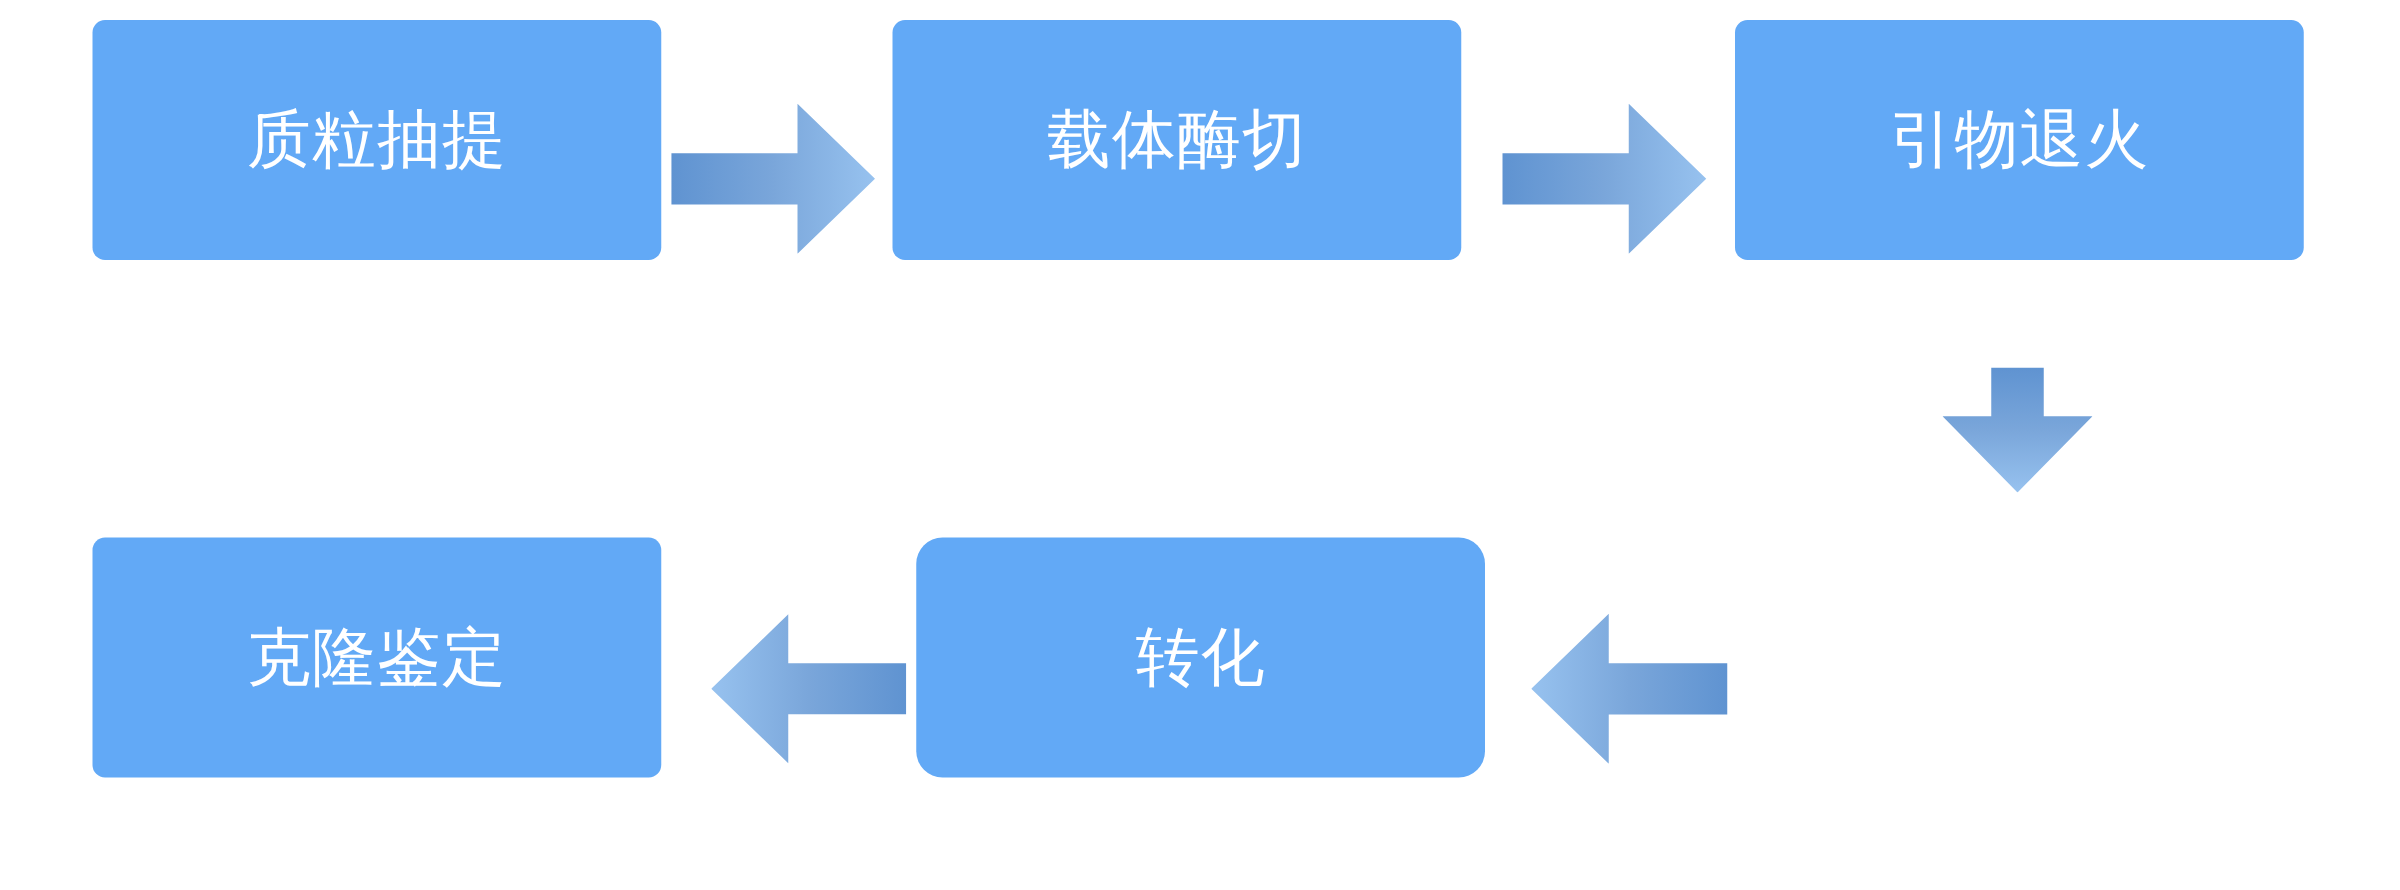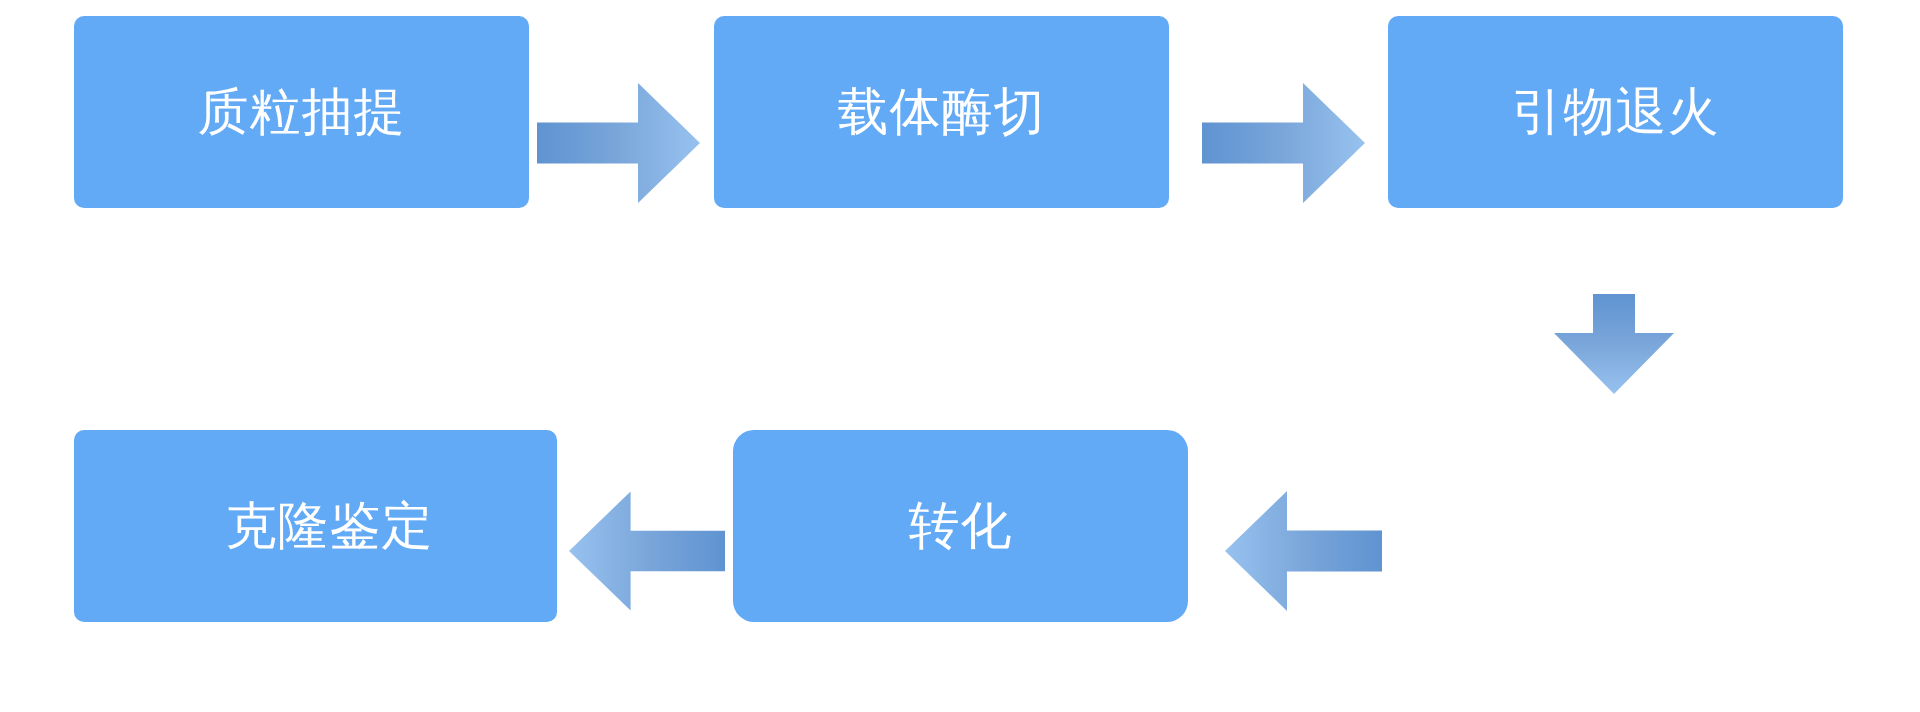--- a/index.html
+++ b/index.html
@@ -36,21 +36,21 @@
   .arrow {
     position: absolute;
     display: block;
   }
   
   #node-1 { left: 74px;   top: 16px;  }
   #node-2 { left: 714px;  top: 16px;  }
   #node-3 { left: 1388px; top: 16px;  }
   #node-4 { left: 1390px; top: 430px; }
   #node-5 { left: 733px;  top: 430px; border-radius: 21px; }
-  #node-6 { left: 74px;   top: 430px; padding-left: 28px; }
+  #node-6 { left: 74px;   top: 430px; }
   
   #arrow-1 { left: 537px;  top: 83px;  }
   #arrow-2 { left: 1200px; top: 83px;  }
   #arrow-3 { left: 1554px; top: 294px; }
   #arrow-4 { left: 1225px; top: 491px; }
   #arrow-5 { left: 569px;  top: 491px; }
 </style>
 </head>
 <body>
 

